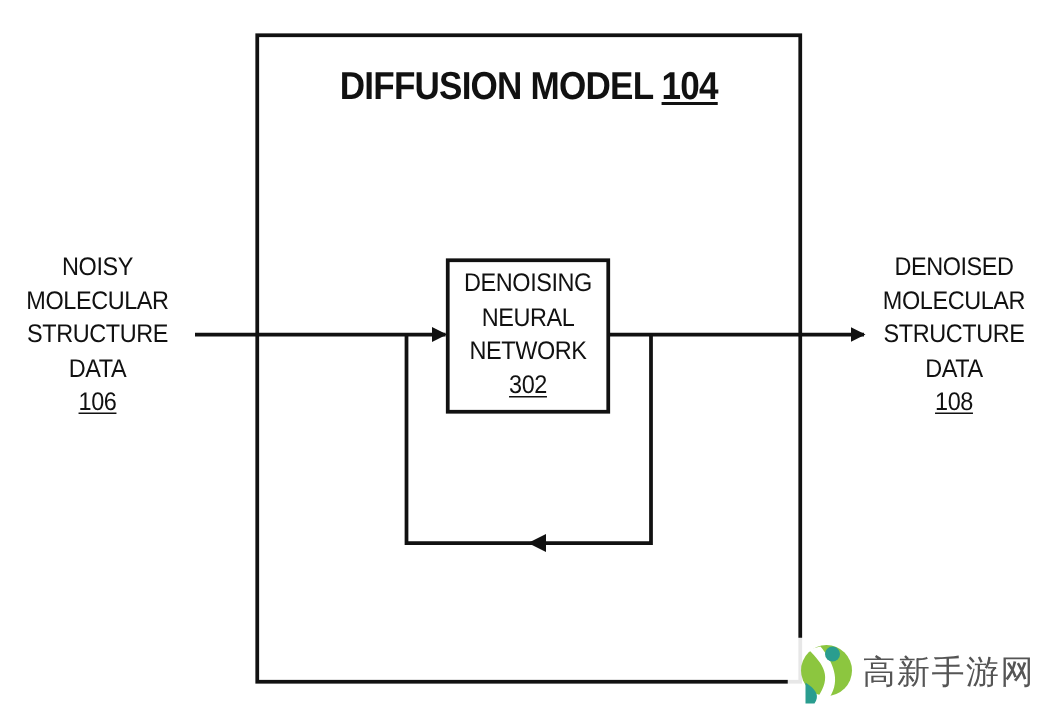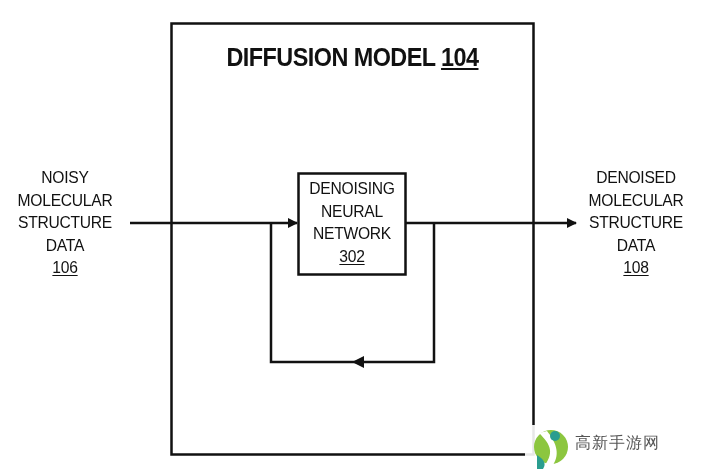--- a/index.html
+++ b/index.html
@@ -3,21 +3,21 @@
   <meta charset="utf-8">
   <style>
     html, body { margin: 0; padding: 0; background: #ffffff; }
     body { width: 704px; height: 475px; position: relative; overflow: hidden; font-family: "Liberation Sans", sans-serif; }
     svg { position: absolute; left: 0; top: 0; }
     .lbl { position: absolute; text-align: center; color: #111; font-family: "Liberation Sans", sans-serif; font-size: 17px; line-height: 22.5px; letter-spacing: -0.3px; transform: scaleX(0.92); transform-origin: center top; }
     .lbl span { display: block; }
     .u { text-decoration: underline; text-underline-offset: 2px; }
     .title { position: absolute; left: 171px; width: 363px; top: 42px; text-align: center; font-family: "Liberation Sans", sans-serif; font-weight: bold; font-size: 26px; color: #111; letter-spacing: -0.6px; transform: scaleX(0.9); transform-origin: center top; }
     .wm { position: absolute; left: 525px; top: 425px; width: 180px; height: 46px; }
-    .wm-text { position: absolute; left: 575px; top: 433px; font-family: "DejaVu Sans", sans-serif; font-size: 16px; color: #555; letter-spacing: 1px; }
+    .wm-text { position: absolute; left: 575px; top: 433px; font-family: "DejaVu Sans", sans-serif; font-size: 22px; color: #555; letter-spacing: 1px; }
   </style>
 </head>
 <body>
 
 <svg width="704" height="475" viewBox="0 0 704 475">
   <defs>
     <marker id="ah" markerWidth="10" markerHeight="10" refX="9" refY="5" orient="auto" markerUnits="userSpaceOnUse">
       <path d="M0,0 L10,5 L0,10 z" fill="#111"></path>
     </marker>
   </defs>

